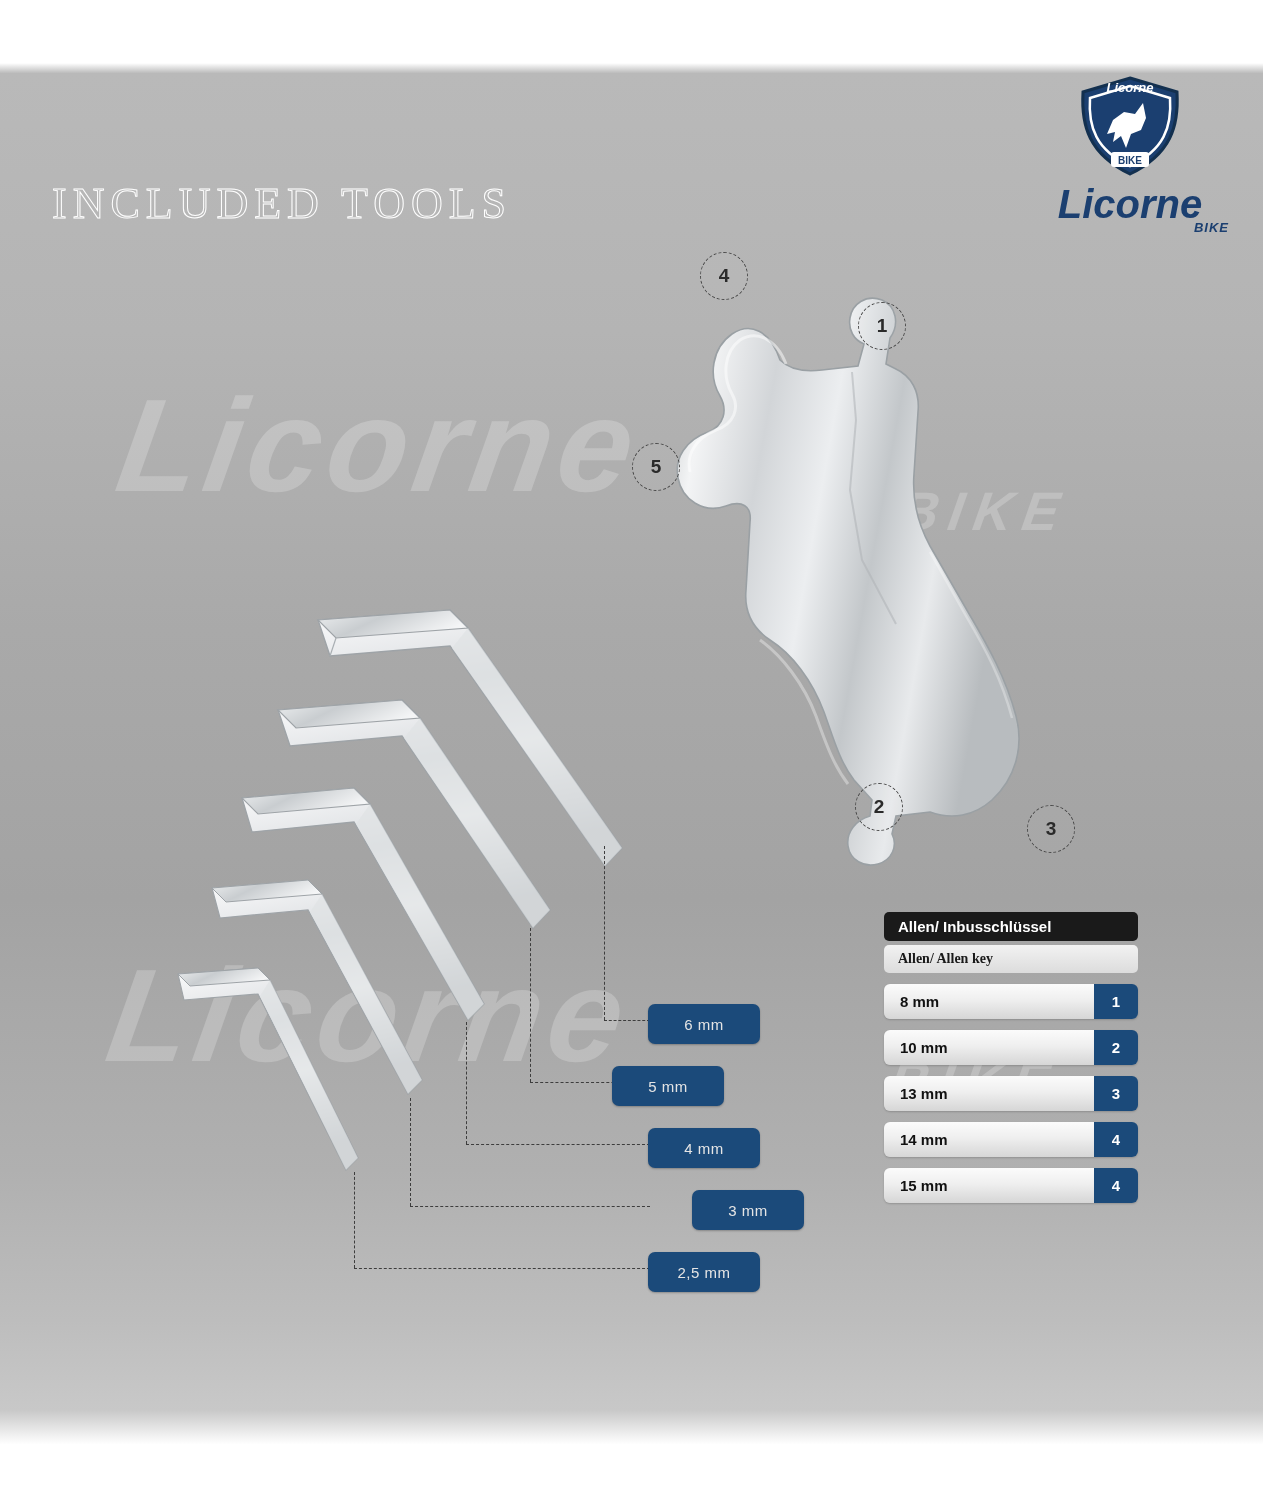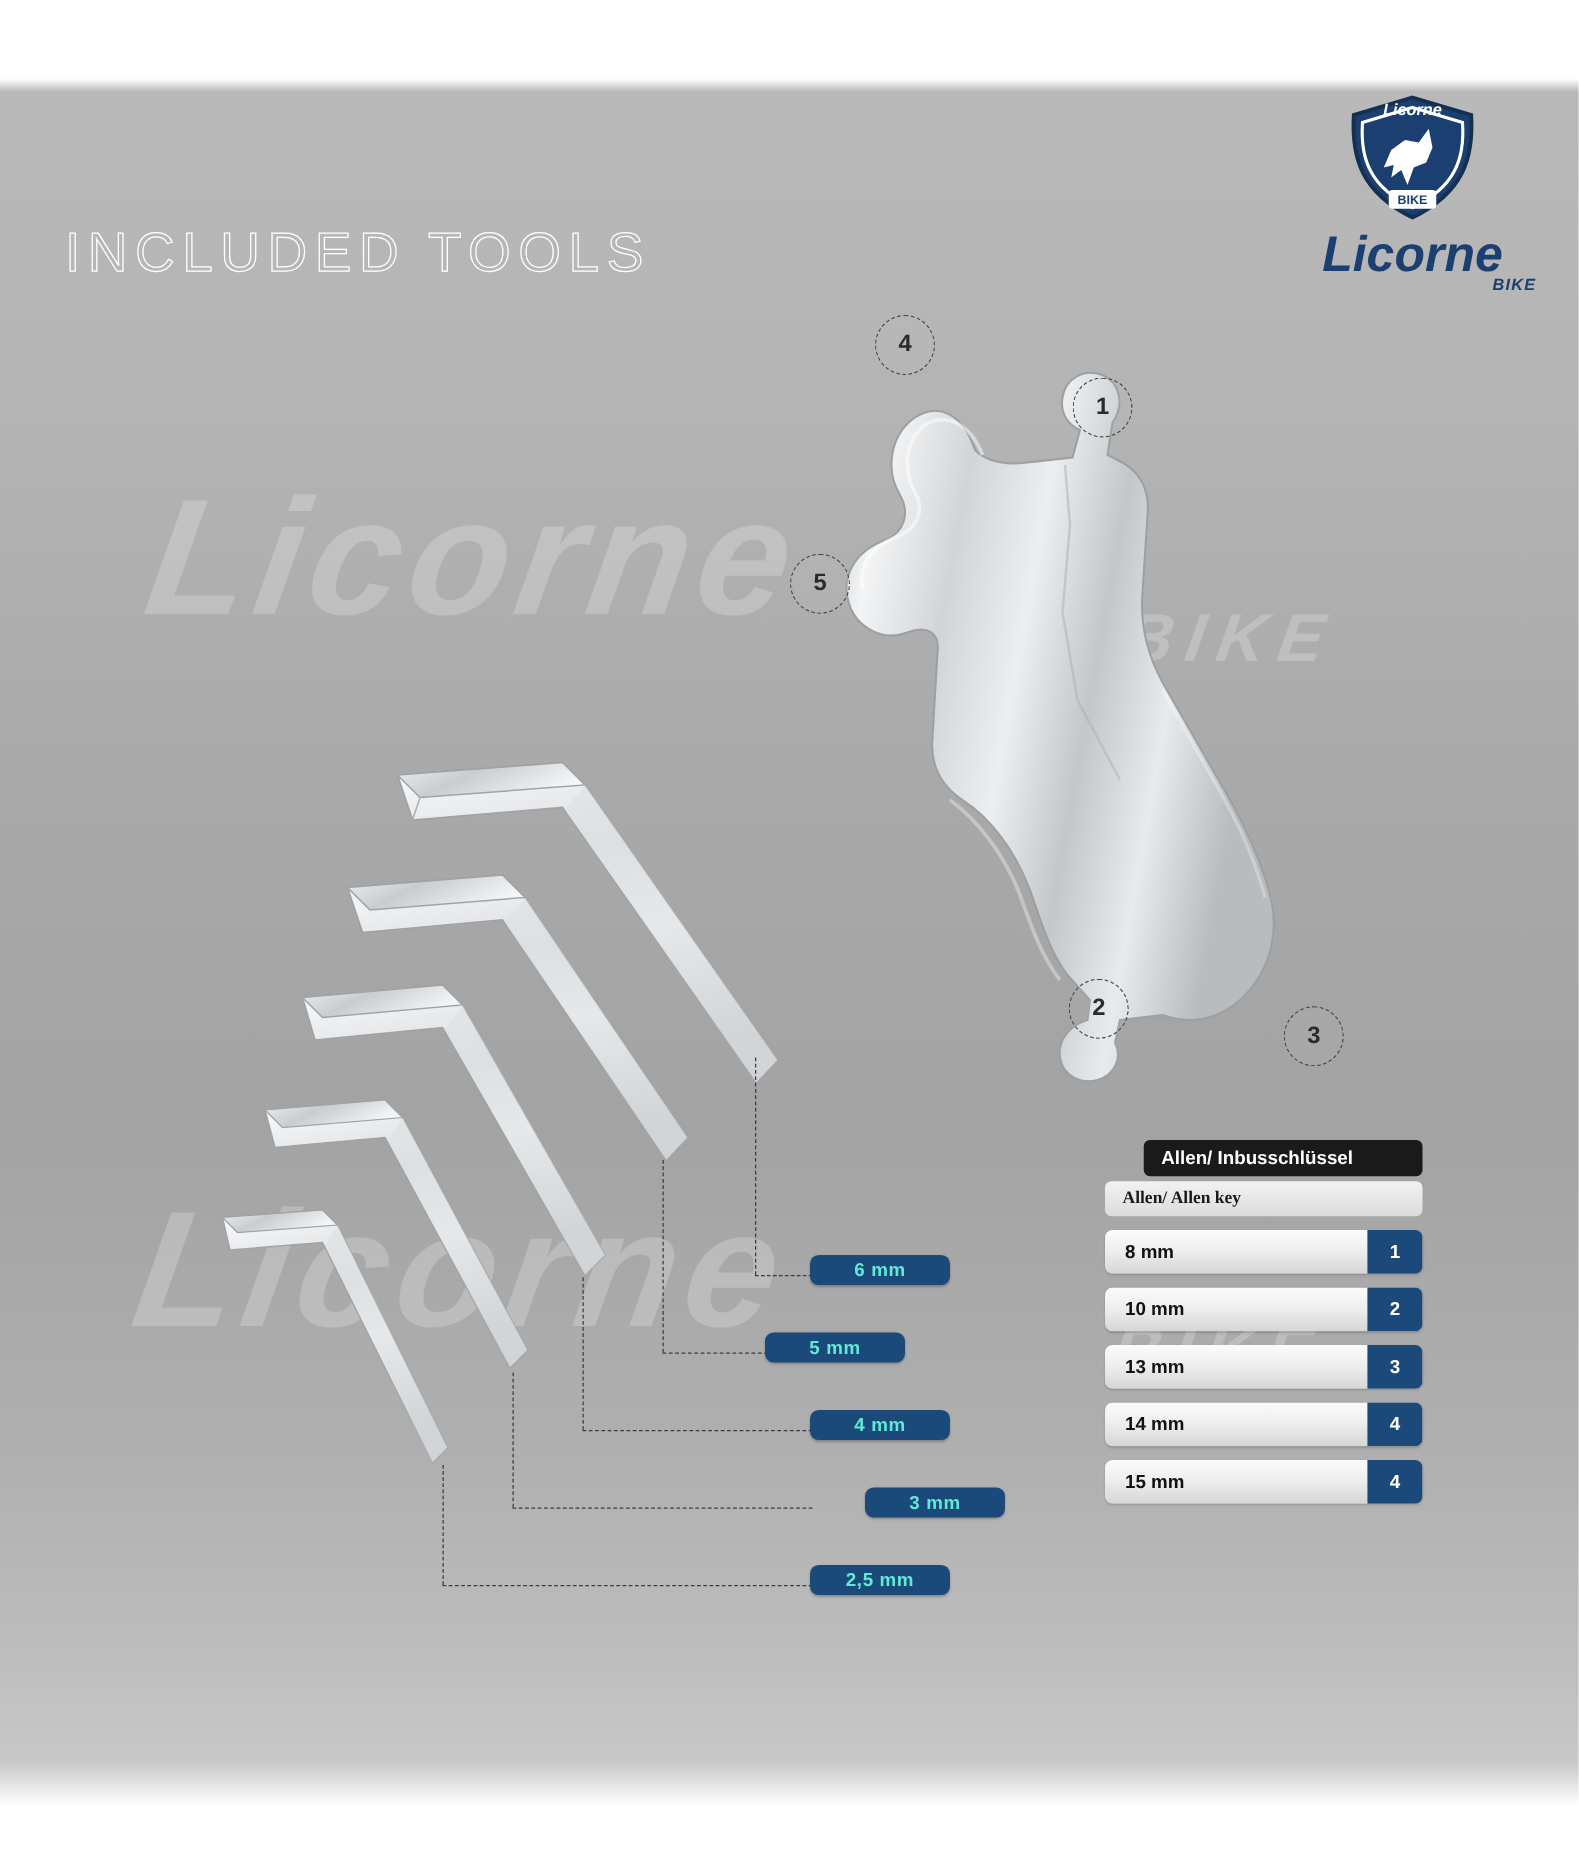--- a/index.html
+++ b/index.html
@@ -59,21 +59,21 @@
     font-family: "Liberation Sans", sans-serif;
   }
   .head-2 {
     position: absolute;
     left: 52px; top: 178px;
     font-size: 44px;
     font-weight: 300;
     letter-spacing: 6px;
     color: transparent;
     -webkit-text-stroke: 1px #ffffff;
-    font-family: Liberation Sans, sans-serif;
+    font-family: Liberation Serif, serif;
   }
   .head-3 {
     position: absolute;
     left: 36px; top: 245px;
     font-size: 19px;
     font-weight: 700;
     letter-spacing: 4px;
     color: #2d2d2d;
     font-family: "Liberation Sans", sans-serif;
   }
@@ -116,28 +116,28 @@
     justify-content: center;
     font-size: 19px;
     font-weight: 700;
     color: #2a2a2a;
     background: rgba(255,255,255,0.04);
   }
 
   
   .pill {
     position: absolute;
-    height: 24px;
+    height: 40px;
     min-width: 84px;
     padding: 0 14px;
     background: #1b4a7a;
-    color: #5eead4;
+    color: #e5e5e5;
     border-radius: 7px;
     font-size: 15px;
-    font-weight: 700;
+    font-weight: 400;
     display: flex;
     align-items: center;
     justify-content: center;
     letter-spacing: 0.5px;
     box-shadow: 0 1px 2px rgba(0,0,0,0.25);
   }
 
   
   .leader {
     position: absolute;
@@ -150,21 +150,20 @@
 
   
   .tbl { position: absolute; left: 884px; top: 912px; width: 254px; }
   .tbl-head-dark {
     background: #1a1a1a;
     color: #ffffff;
     font-size: 15px;
     font-weight: 700;
     padding: 6px 14px;
     border-radius: 5px;
-    margin-left: 31px;
   }
   .tbl-head-light {
     background: linear-gradient(180deg,#f2f2f2,#dcdcdc);
     color: #1a1a1a;
     font-size: 14px;
     font-weight: 700;
     padding: 6px 14px;
     border-radius: 5px;
     margin-top: 4px;
     font-family: Liberation Serif, serif;

